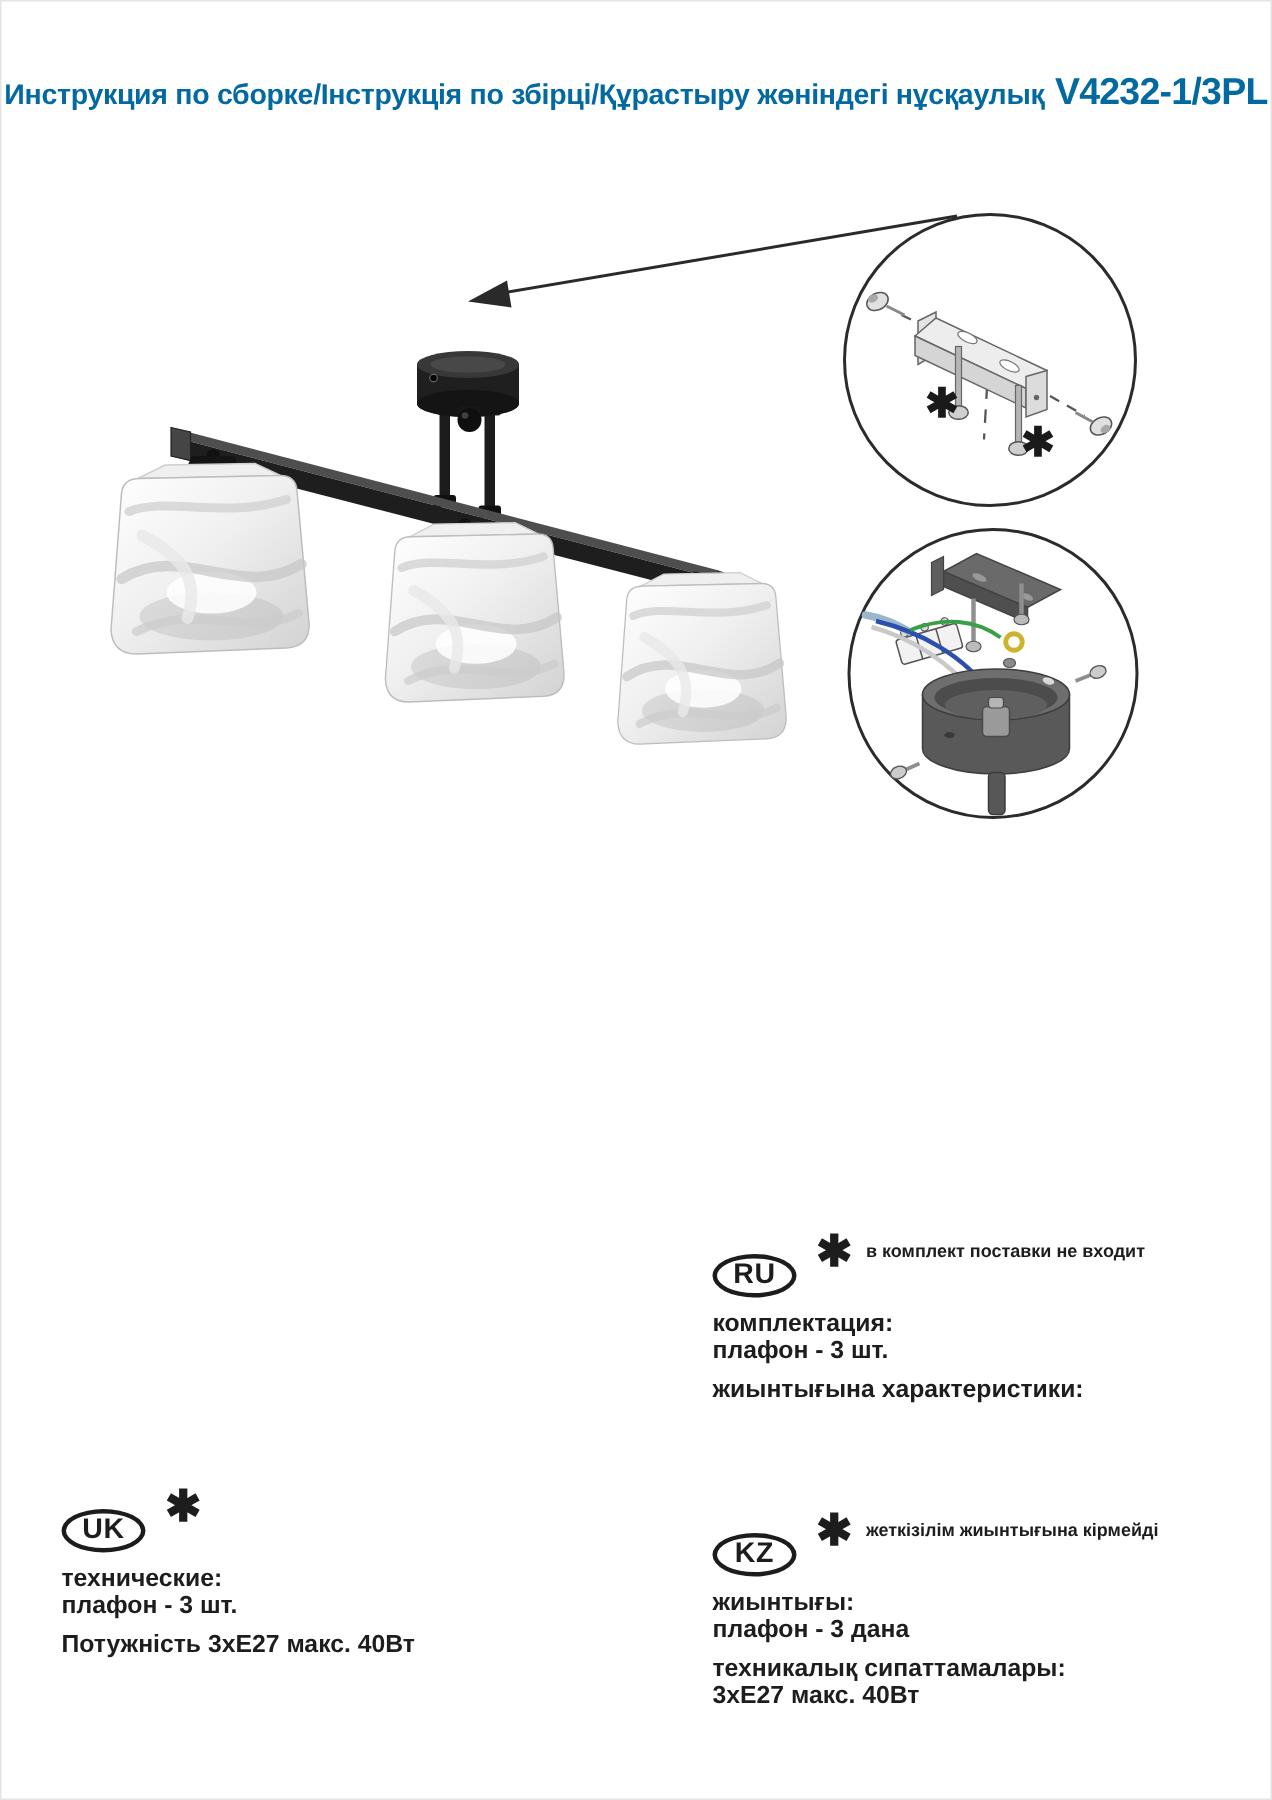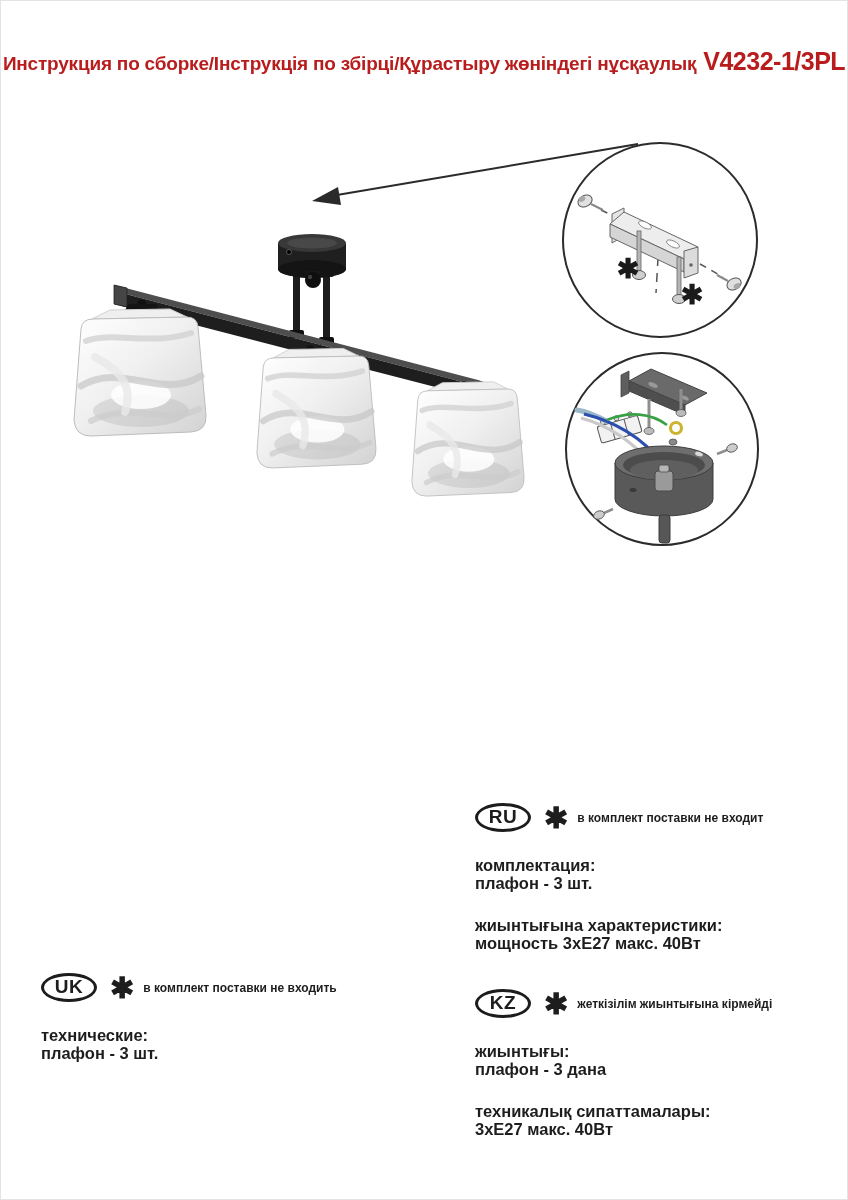--- a/index.html
+++ b/index.html
@@ -1,34 +1,34 @@
 <!DOCTYPE html>
 <html><head>
 <meta charset="utf-8">
 <style>
   html,body { margin:0; padding:0; }
   body { width:848px; height:1200px; background:#ffffff; position:relative;
          font-family:"Liberation Sans", sans-serif; overflow:hidden; }
   .page { position:absolute; inset:0; background:#ffffff; border:1px solid #e3e3e3; box-sizing:border-box; }
 
   .title { position:absolute; top:46px; left:0; width:100%; text-align:center;
-           white-space:nowrap; color:#b91c1c; }
+           white-space:nowrap; color:#0369a1; }
   .title-text  { font-size:19px; font-weight:bold; letter-spacing:-0.2px; }
   .title-model { font-size:25px; font-weight:bold; margin-left:7px; letter-spacing:-0.5px; }
 
   svg.diagram { position:absolute; top:0; left:0; }
 
   .sec { position:absolute; color:#1d1d1d; }
   .sec-head { display:flex; align-items:center; }
   .badge { min-width:44px; height:20px; border:3px solid #1c1c1c; border-radius:50%;
            display:flex; align-items:center; justify-content:center;
-           font-size:19px; font-weight:bold; letter-spacing:0.5px; padding:1px 3px 2px 3px; }
+           font-size:19px; font-weight:bold; letter-spacing:0.5px; padding:1px 3px 2px 3px;margin-top:33px; }
   .ast  { font-size:29px; font-weight:bold; line-height:1; margin:0 9px 0 13px; position:relative; top:1px; }
   .note { font-size:12px; font-weight:bold; white-space:nowrap; }
-  .group { margin-top:25px; }
+  .group { margin-top:9px; }
   .line  { font-size:16.5px; font-weight:bold; line-height:17.5px; white-space:nowrap; }
   .sec-ru { left:474px; top:802px; }
   .sec-uk { left:40px;  top:972px; }
   .sec-kz { left:474px; top:988px; }
 </style>
 </head>
 <body>
 
 <div class="page">
 
@@ -197,35 +197,34 @@
       <span class="badge">RU</span>
       <span class="ast">✱</span>
       <span class="note">в комплект поставки не входит</span>
     </div>
     <div class="group">
       <div class="line">комплектация:</div>
       <div class="line">плафон - 3 шт.</div>
     </div>
     <div class="group">
       <div class="line">жиынтығына характеристики:</div>
-      <div class="line">мощность 3хЕ27 макс. 40Вт</div>
     </div>
   </section>
 
   <section class="sec sec-uk">
     <div class="sec-head">
       <span class="badge">UK</span>
       <span class="ast">✱</span>
-      <span class="note">в комплект поставки не входить</span>
     </div>
     <div class="group">
       <div class="line">технические:</div>
       <div class="line">плафон - 3 шт.</div>
     </div>
     <div class="group">
+      <div class="line">Потужність 3хЕ27 макс. 40Вт</div>
     </div>
   </section>
 
   <section class="sec sec-kz">
     <div class="sec-head">
       <span class="badge">KZ</span>
       <span class="ast">✱</span>
       <span class="note">жеткізілім жиынтығына кірмейді</span>
     </div>
     <div class="group">

